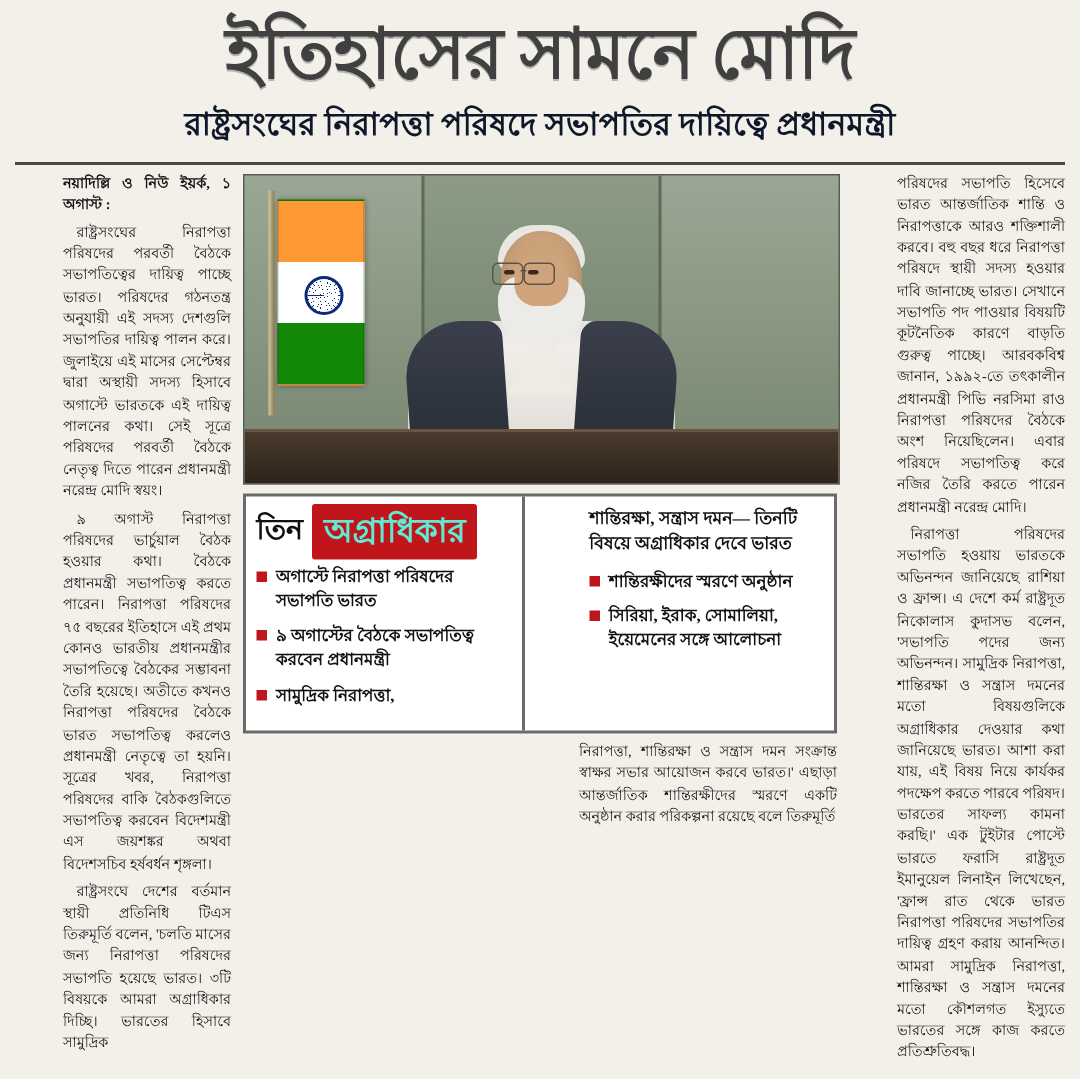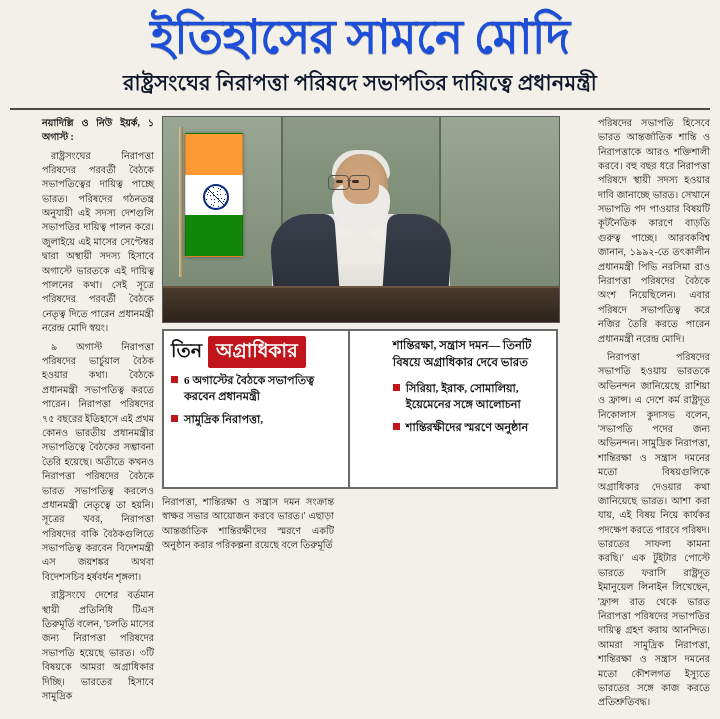--- a/index.html
+++ b/index.html
@@ -18,21 +18,21 @@
     padding:6px 10px 4px 10px;
   }
   
   .headline{
     text-align:center;
     font-family:"Liberation Serif", serif;
     font-weight:bold;
     font-size:47px;
     line-height:1.08;
     letter-spacing:-0.5px;
-    color:#1d4ed8;
+    color:#404040;
     margin:6px 0 2px 0;
     text-shadow:0 1px 0 rgba(0,0,0,.25);
   }
   .subheadline{
     text-align:center;
     font-family:"Liberation Serif", serif;
     font-weight:bold;
     font-size:21px;
     color:#0f172a;
     margin:4px 0 6px 0;
@@ -185,21 +185,21 @@
     width:175px;padding:6px 3px;box-sizing:border-box;
   }
   .prio-title{
     display:flex;align-items:center;gap:6px;
     padding:5px 7px 4px 7px;
   }
   .prio-title .t1{
     font-family:"Liberation Serif", serif;font-weight:bold;font-size:19px;color:#111;
   }
   .prio-title .t2{
-    font-family:"Liberation Serif", serif;font-weight:bold;font-size:19px;color:#ffffff;
+    font-family:"Liberation Serif", serif;font-weight:bold;font-size:22px;color:#5eead4;
     background:#c0161b;padding:0 8px;border-radius:2px;
   }
   .prio ul{list-style:none;margin:0;padding:0 7px;}
   .prio li{
     position:relative;
     font-family:"Liberation Serif", serif;
     font-weight:bold;
     font-size:11.2px;
     line-height:1.45;
     padding-left:13px;
@@ -209,21 +209,21 @@
   .prio li:before{
     content:"";position:absolute;left:0;top:4px;width:7px;height:7px;background:#c0161b;
   }
   .prio-right .rtop{
     font-family:"Liberation Serif", serif;font-weight:bold;font-size:11.6px;line-height:1.5;
     margin-bottom:8px;color:#111;
   }
   .prio-right ul{padding:0;}
   
   .bottom{
-    display:flex;gap:8px;margin-top:6px;
+    display:flex;gap:8px;margin-top:6px;justify-content:flex-end;
   }
   .bottom .bcol{
     width:172px;
     font-family:"Liberation Serif", serif;
     font-size:9.6px;line-height:1.5;text-align:justify;color:#141414;
   }
   .bottom .bcol p{margin:0 0 4px 0;text-indent:9px;}
   .bottom .bcol p.noind{text-indent:0;}
 </style>
 </head>
@@ -269,29 +269,30 @@
         <div class="desk"></div>
       </div>
 
       <div class="prio">
         <div class="prio-left">
           <div class="prio-title">
             <span class="t1">তিন</span>
             <span class="t2">অগ্রাধিকার</span>
           </div>
           <ul>
-            <li>6 অগাস্টের বৈঠকে সভাপতিত্ব করবেন প্রধানমন্ত্রী</li>
+            <li>অগাস্টে নিরাপত্তা পরিষদের সভাপতি ভারত</li>
+            <li>৯ অগাস্টের বৈঠকে সভাপতিত্ব করবেন প্রধানমন্ত্রী</li>
             <li>সামুদ্রিক নিরাপত্তা,</li>
           </ul>
         </div>
         <div class="prio-right">
           <div class="rtop">শান্তিরক্ষা, সন্ত্রাস দমন— তিনটি বিষয়ে অগ্রাধিকার দেবে ভারত</div>
           <ul>
+            <li>শান্তিরক্ষীদের স্মরণে অনুষ্ঠান</li>
             <li>সিরিয়া, ইরাক, সোমালিয়া, ইয়েমেনের সঙ্গে আলোচনা</li>
-            <li>শান্তিরক্ষীদের স্মরণে অনুষ্ঠান</li>
           </ul>
         </div>
       </div>
 
       <div class="bottom">
         <div class="bcol">
           <p class="noind">নিরাপত্তা, শান্তিরক্ষা ও সন্ত্রাস দমন সংক্রান্ত স্বাক্ষর সভার আয়োজন করবে ভারত।' এছাড়া আন্তর্জাতিক শান্তিরক্ষীদের স্মরণে একটি অনুষ্ঠান করার পরিকল্পনা রয়েছে বলে তিরুমূর্তি</p>
         </div>
       </div>
 

